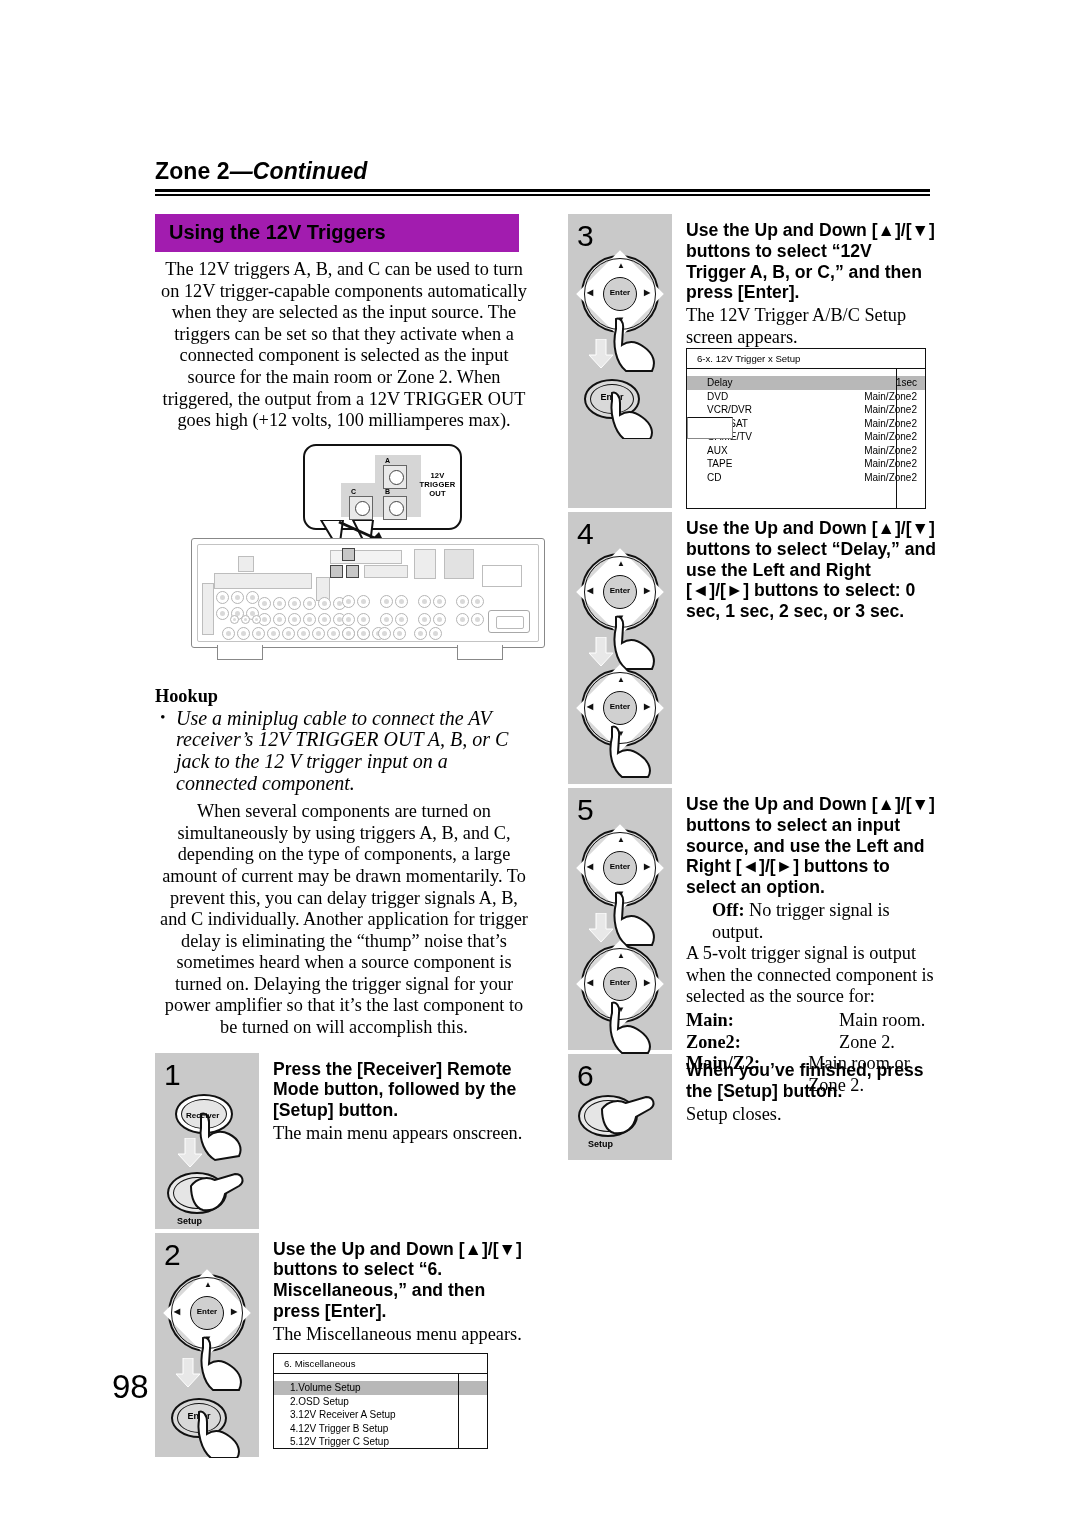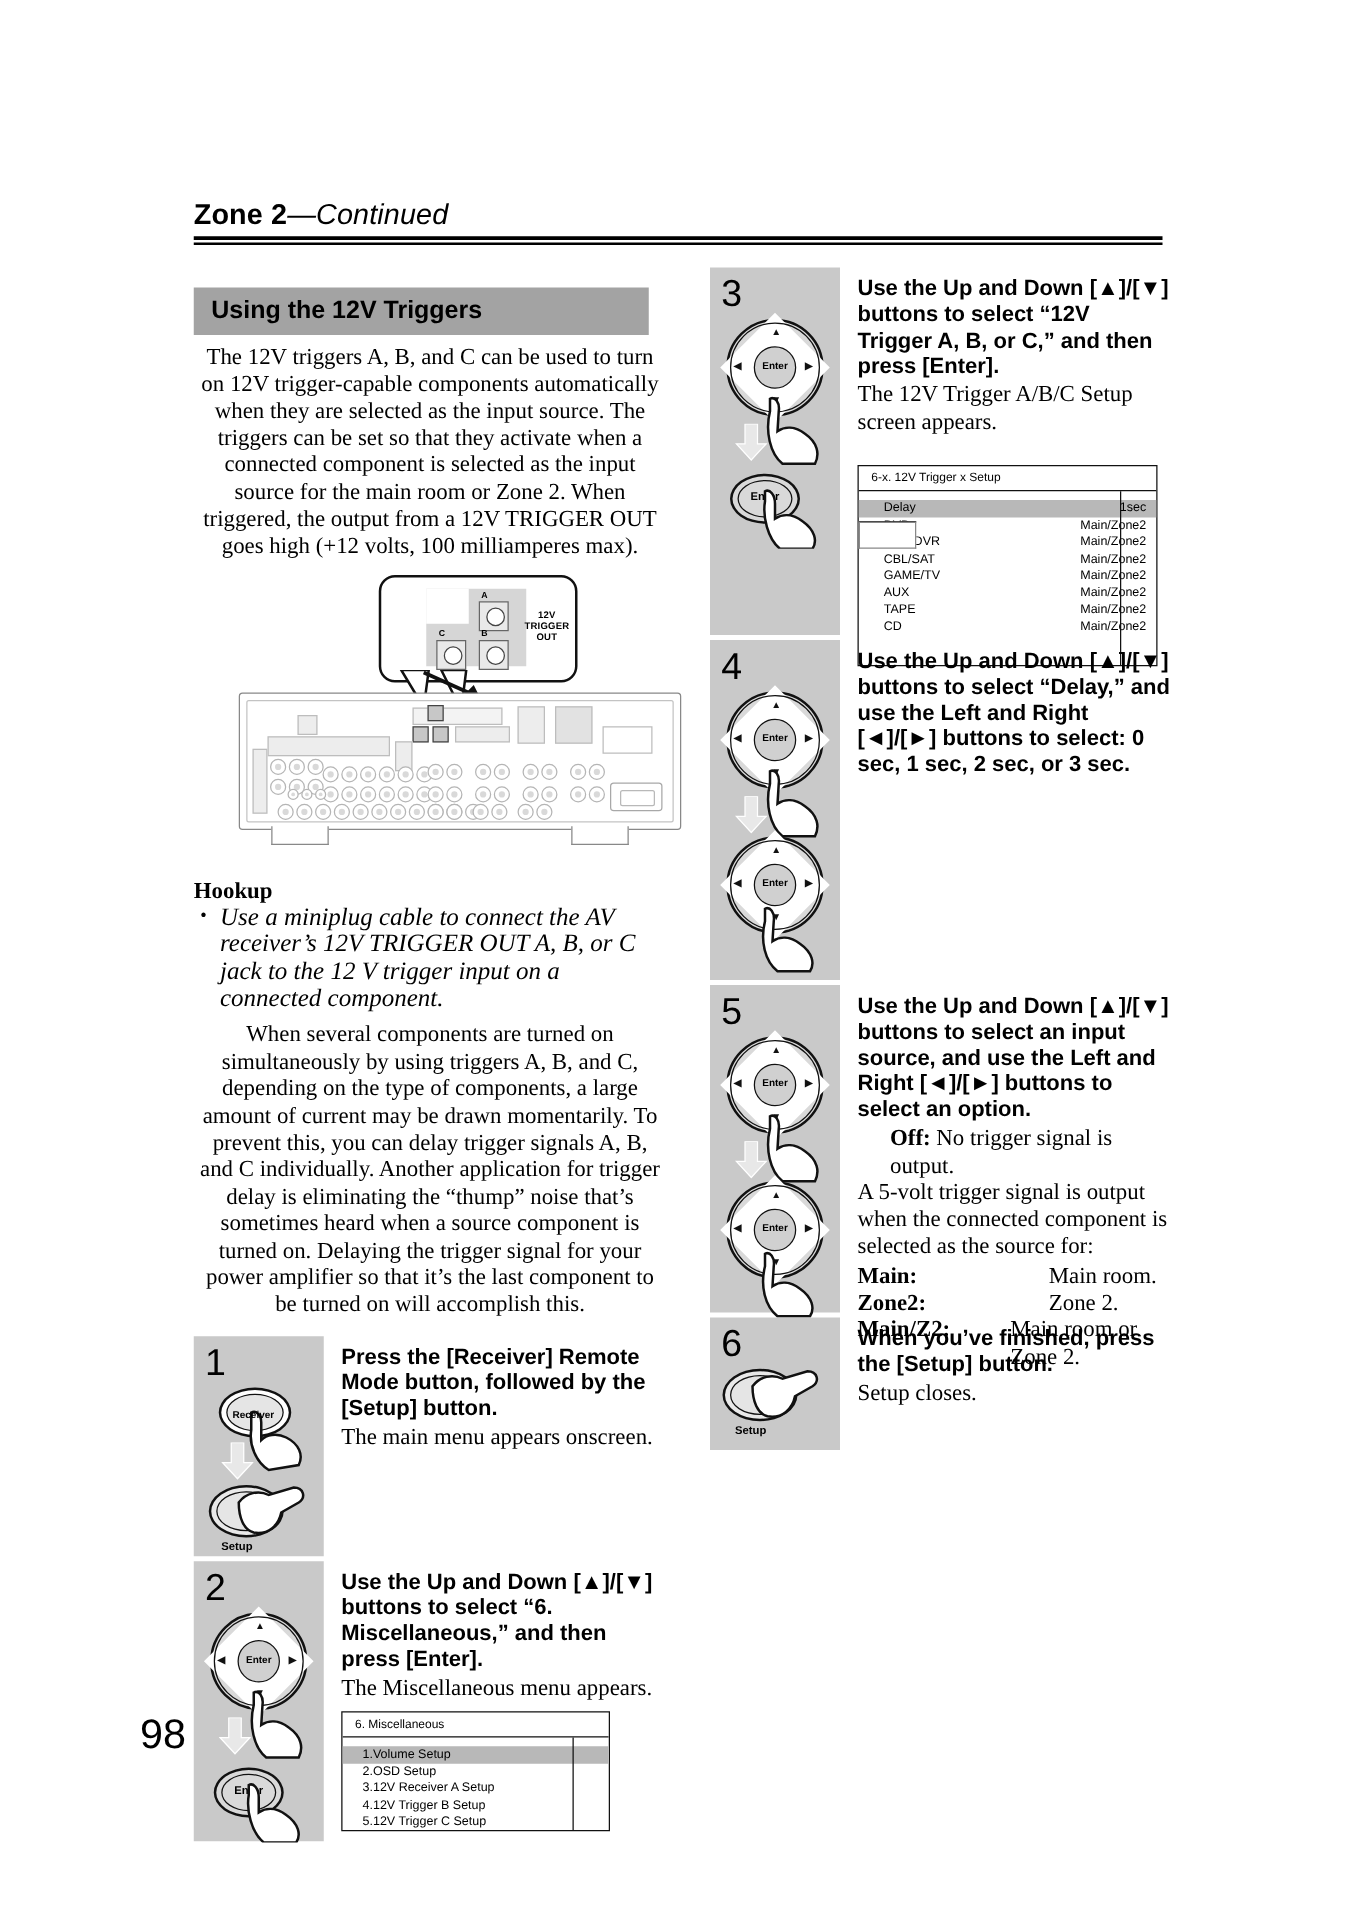--- a/index.html
+++ b/index.html
@@ -2,31 +2,31 @@
 <html><head>
 <meta charset="utf-8">
 <style>
   html,body{margin:0;padding:0;background:#fff;}
   body{width:1080px;height:1528px;font-family:"Liberation Serif",serif;color:#000;position:relative;overflow:hidden;}
   .page{position:absolute;left:0;top:0;width:1080px;height:1528px;}
 
   
   .hdr{position:absolute;left:155px;top:158px;width:775px;}
   .hdr-title{font-family:"Liberation Sans",sans-serif;font-size:23px;font-weight:bold;letter-spacing:.1px;}
-  .hdr-title .cont{font-weight:normal;font-style:italic;}
+  .hdr-title .cont{font-weight:bold;font-style:italic;}
   .hdr-rule1{position:absolute;left:0;top:31px;width:775px;height:3px;background:#000;}
   .hdr-rule2{position:absolute;left:0;top:36px;width:775px;height:1.5px;background:#000;}
 
   
   .colL{position:absolute;left:155px;top:214px;width:378px;}
   .colR{position:absolute;left:568px;top:214px;width:368px;}
 
   
-  .sechdr{background:#a3a3a3;padding:7px 0 8px 14px;font-family:"Liberation Sans",sans-serif;
-          font-size:20px;font-weight:bold;width:364px;box-sizing:border-box;margin-top:16px;}
+  .sechdr{background:#a21caf;padding:7px 0 8px 14px;font-family:"Liberation Sans",sans-serif;
+          font-size:20px;font-weight:bold;width:364px;box-sizing:border-box;}
 
   p.body{font-size:18.3px;line-height:21.6px;margin:7px 0 0 0;text-align:center;}
   .sub{font-family:"Liberation Serif",serif;font-weight:bold;font-size:18.3px;margin:16px 0 1px 0;}
   ul.bul{margin:0;padding:0;list-style:none;}
   ul.bul li{font-size:20px;line-height:21.6px;padding-left:21px;position:relative;font-style:italic;}
   ul.bul li:before{content:"\2022";position:absolute;left:5px;top:-1px;font-size:15px;}
 
   
   .fig{position:relative;width:364px;height:228px;margin:10px 0 0 30px;text-align:center;}
   .callout{position:absolute;left:118px;top:2px;width:155px;height:82px;border:2.2px solid #111;border-radius:13px;background:#fff;}
@@ -373,21 +373,21 @@
           </div>
           <svg class="hand" style="left:40px;top:140px;width:54px;height:48px;" viewBox="0 0 54 48">
             <path d="M4 2 C8 0 12 5 12 12 L12 24 C18 20 26 20 34 26 C44 33 46 42 42 48 L16 48 C6 40 2 22 4 10 Z" fill="#fff" stroke="#111" stroke-width="2"></path>
           </svg>
         </div>
       </div>
       <div class="steptxt">
         <div class="steptitle">Use the Up and Down [▲]/[▼] buttons to select “12V Trigger A, B, or C,” and then press [Enter].</div>
         <div class="stepbody">The 12V Trigger A/B/C Setup screen appears.</div>
 
-        <div class="osd" style="margin-top:24px;width:240px;">
+        <div class="osd" style="margin-top:0;width:240px;">
           <div class="ttl">6-x. 12V Trigger x Setup</div>
           <div class="bodyarea" style="height:132px;">
             <div class="rightcol"></div>
             <div class="row sel">
               <div class="k">Delay</div>
               <div class="v">1sec</div>
             </div>
             <div class="row">
               <div class="k">DVD</div>
               <div class="v">Main/Zone2</div>

